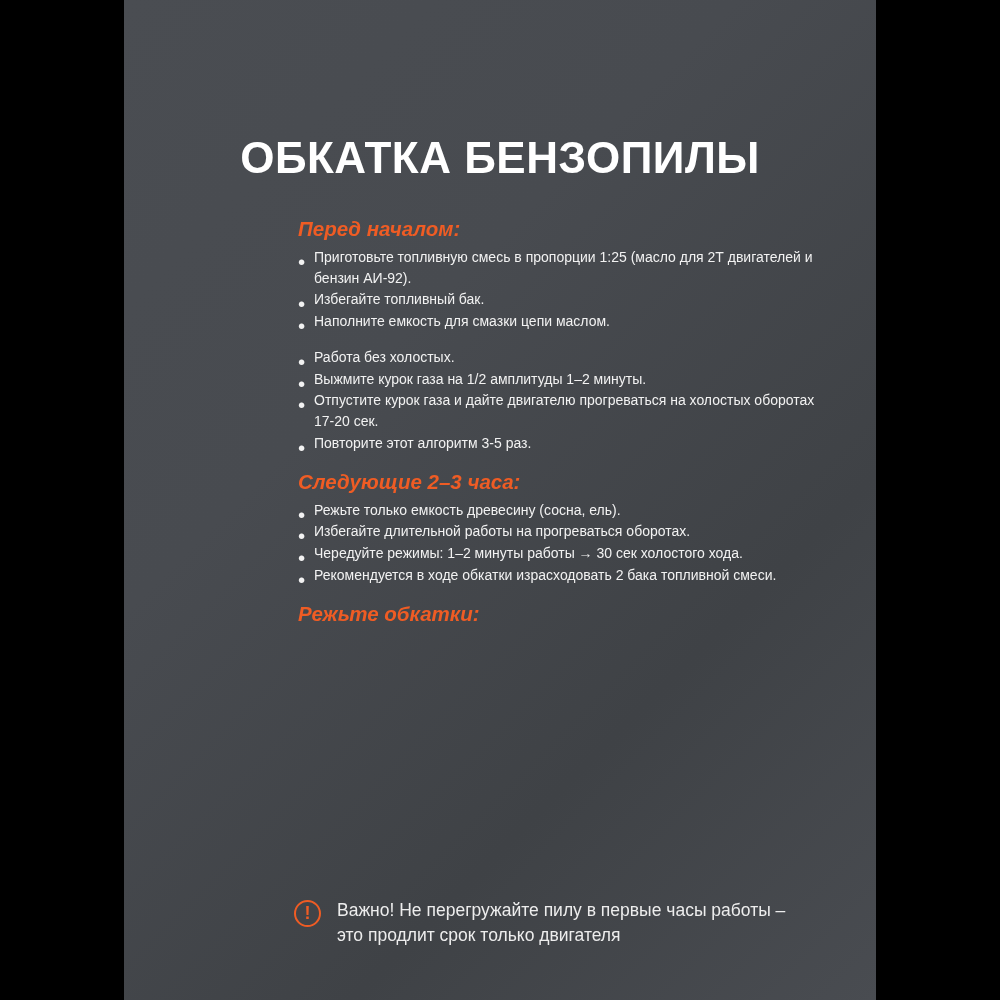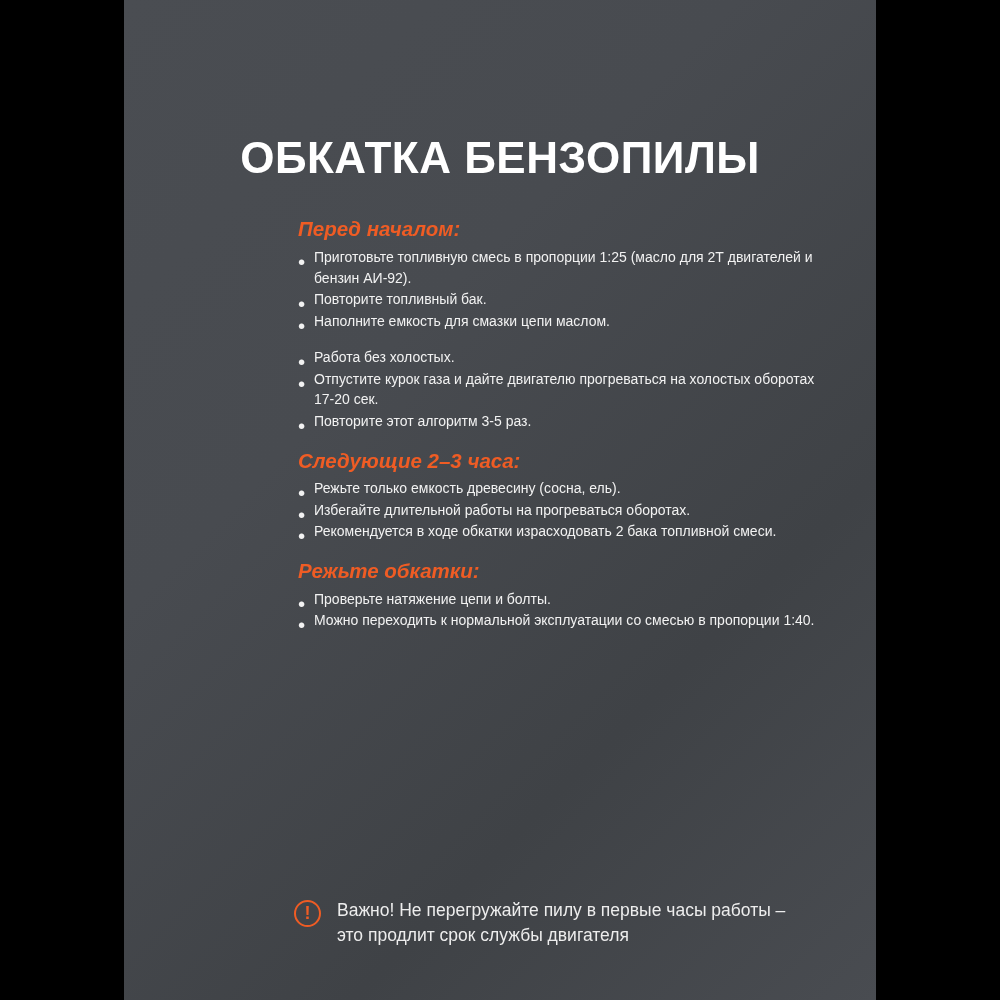--- a/index.html
+++ b/index.html
@@ -115,52 +115,50 @@
   <div class="card">
 
     <h1 class="title">ОБКАТКА БЕНЗОПИЛЫ</h1>
 
     <div class="content">
 
       <div class="section">
         <div class="section-heading">Перед началом:</div>
         <ul class="bullets">
           <li>Приготовьте топливную смесь в пропорции 1:25 (масло для 2Т двигателей и бензин АИ-92).</li>
-          <li>Повторите топливный бак.</li>
+          <li>Избегайте топливный бак.</li>
           <li>Наполните емкость для смазки цепи маслом.</li>
         </ul>
       </div>
 
       <div class="section">
         <ul class="bullets">
           <li>Работа без холостых.</li>
+          <li>Выжмите курок газа на 1/2 амплитуды 1–2 минуты.</li>
           <li>Отпустите курок газа и дайте двигателю прогреваться на холостых оборотах 17-20 сек.</li>
           <li>Повторите этот алгоритм 3-5 раз.</li>
         </ul>
       </div>
 
       <div class="section">
         <div class="section-heading">Следующие 2–3 часа:</div>
         <ul class="bullets">
           <li>Режьте только емкость древесину (сосна, ель).</li>
           <li>Избегайте длительной работы на прогреваться оборотах.</li>
+          <li>Чередуйте режимы: 1–2 минуты работы → 30 сек холостого хода.</li>
           <li>Рекомендуется в ходе обкатки израсходовать 2 бака топливной смеси.</li>
         </ul>
       </div>
 
       <div class="section">
         <div class="section-heading">Режьте обкатки:</div>
-        <ul class="bullets">
-          <li>Проверьте натяжение цепи и болты.</li>
-          <li>Можно переходить к нормальной эксплуатации со смесью в пропорции 1:40.</li>
-        </ul>
       </div>
 
     </div>
 
     <div class="footer-note">
       <div class="warn-icon">!</div>
       <div class="footer-text">Важно! Не перегружайте пилу в первые часы работы –
-это продлит срок службы двигателя</div>
+это продлит срок только двигателя</div>
     </div>
 
   </div>
 </div>
 
 </body></html>

